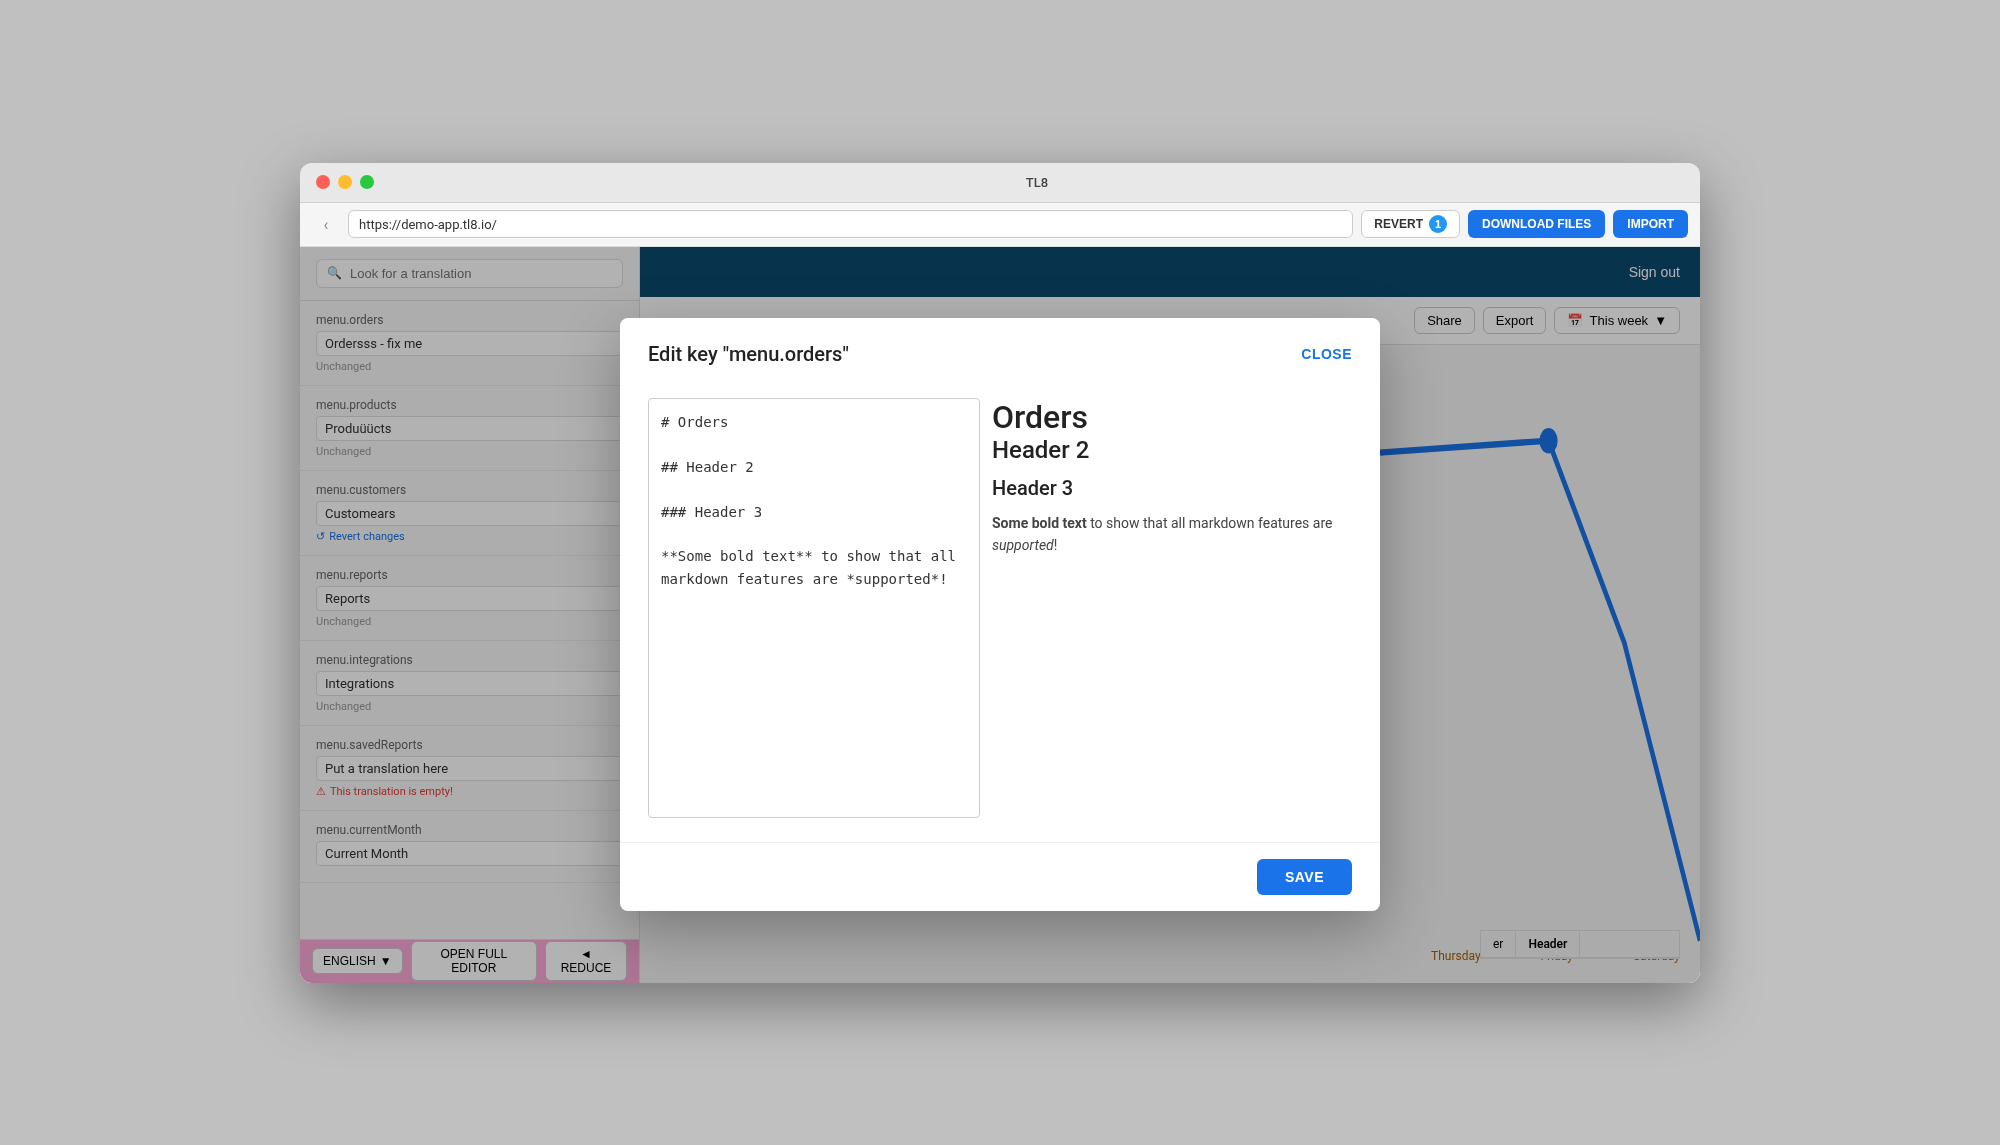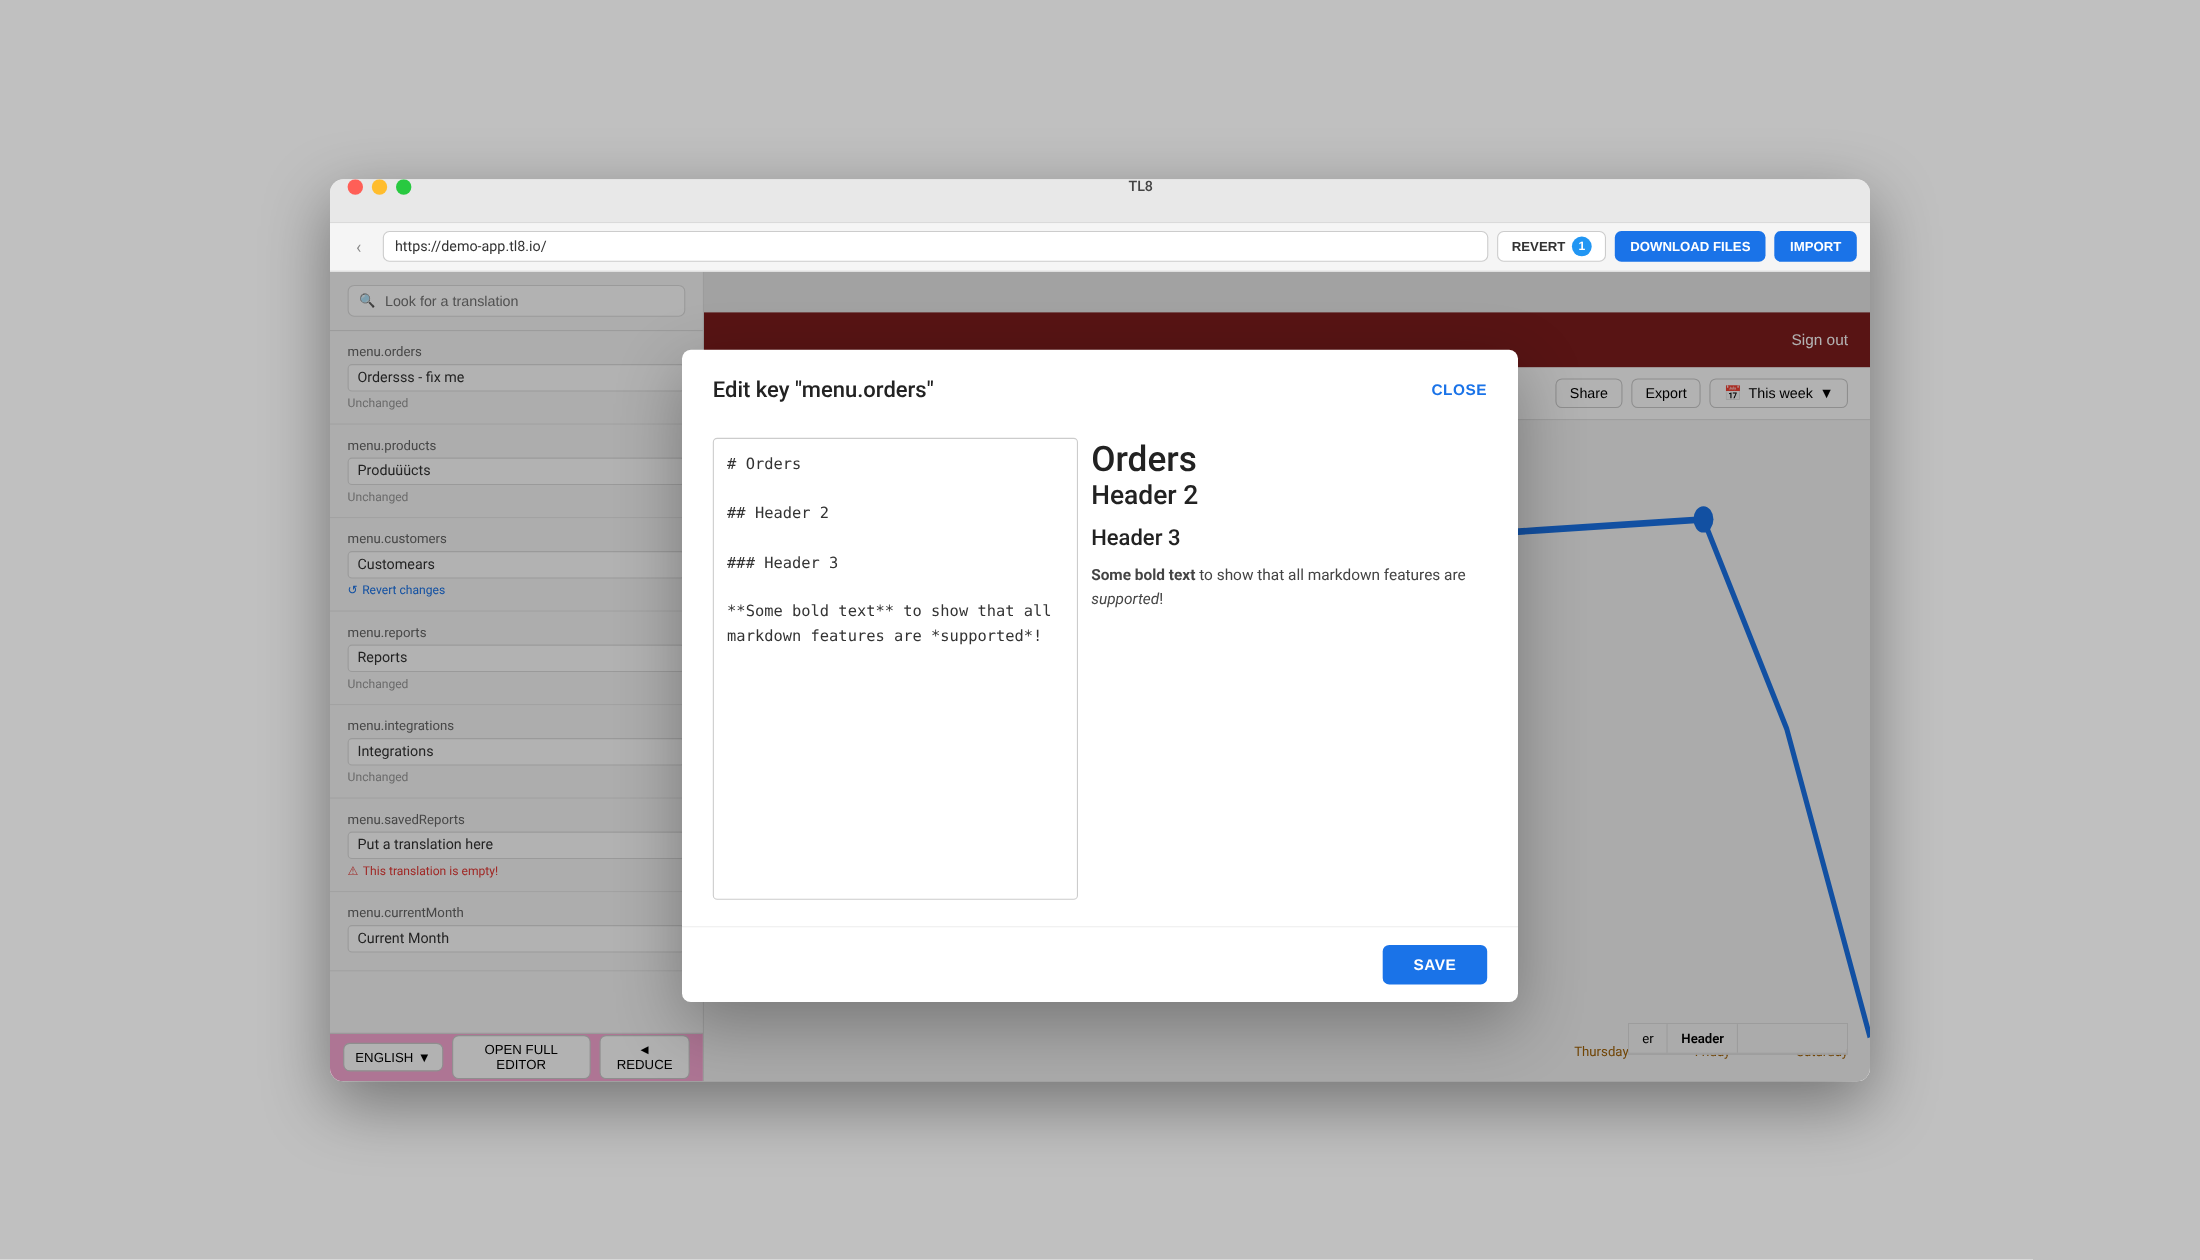--- a/index.html
+++ b/index.html
@@ -25,21 +25,21 @@
       display: flex;
       flex-direction: column;
       overflow: hidden;
     }
 
     
     .title-bar {
       background: #e8e8e8;
       height: 40px;
       display: flex;
-      align-items: flex-start;
+      align-items: center;
       padding: 0 16px;
       border-bottom: 1px solid #d0d0d0;
       border-radius: 12px 12px 0 0;
     }
 
     .traffic-lights {
       display: flex;
       gap: 8px;
       margin-right: 16px;
     }
@@ -245,27 +245,26 @@
 
     
     .right-content {
       flex: 1;
       background: #e8e8e8;
       display: flex;
       flex-direction: column;
     }
 
     .right-header {
-      background: #7f1d1d;
+      background: #0c4a6e;
       height: 50px;
       display: flex;
       align-items: center;
       justify-content: flex-end;
       padding: 0 20px;
-      margin-top: 37px;
     }
 
     .sign-out-btn {
       background: transparent;
       border: none;
       color: white;
       font-size: 14px;
       cursor: pointer;
     }
 

